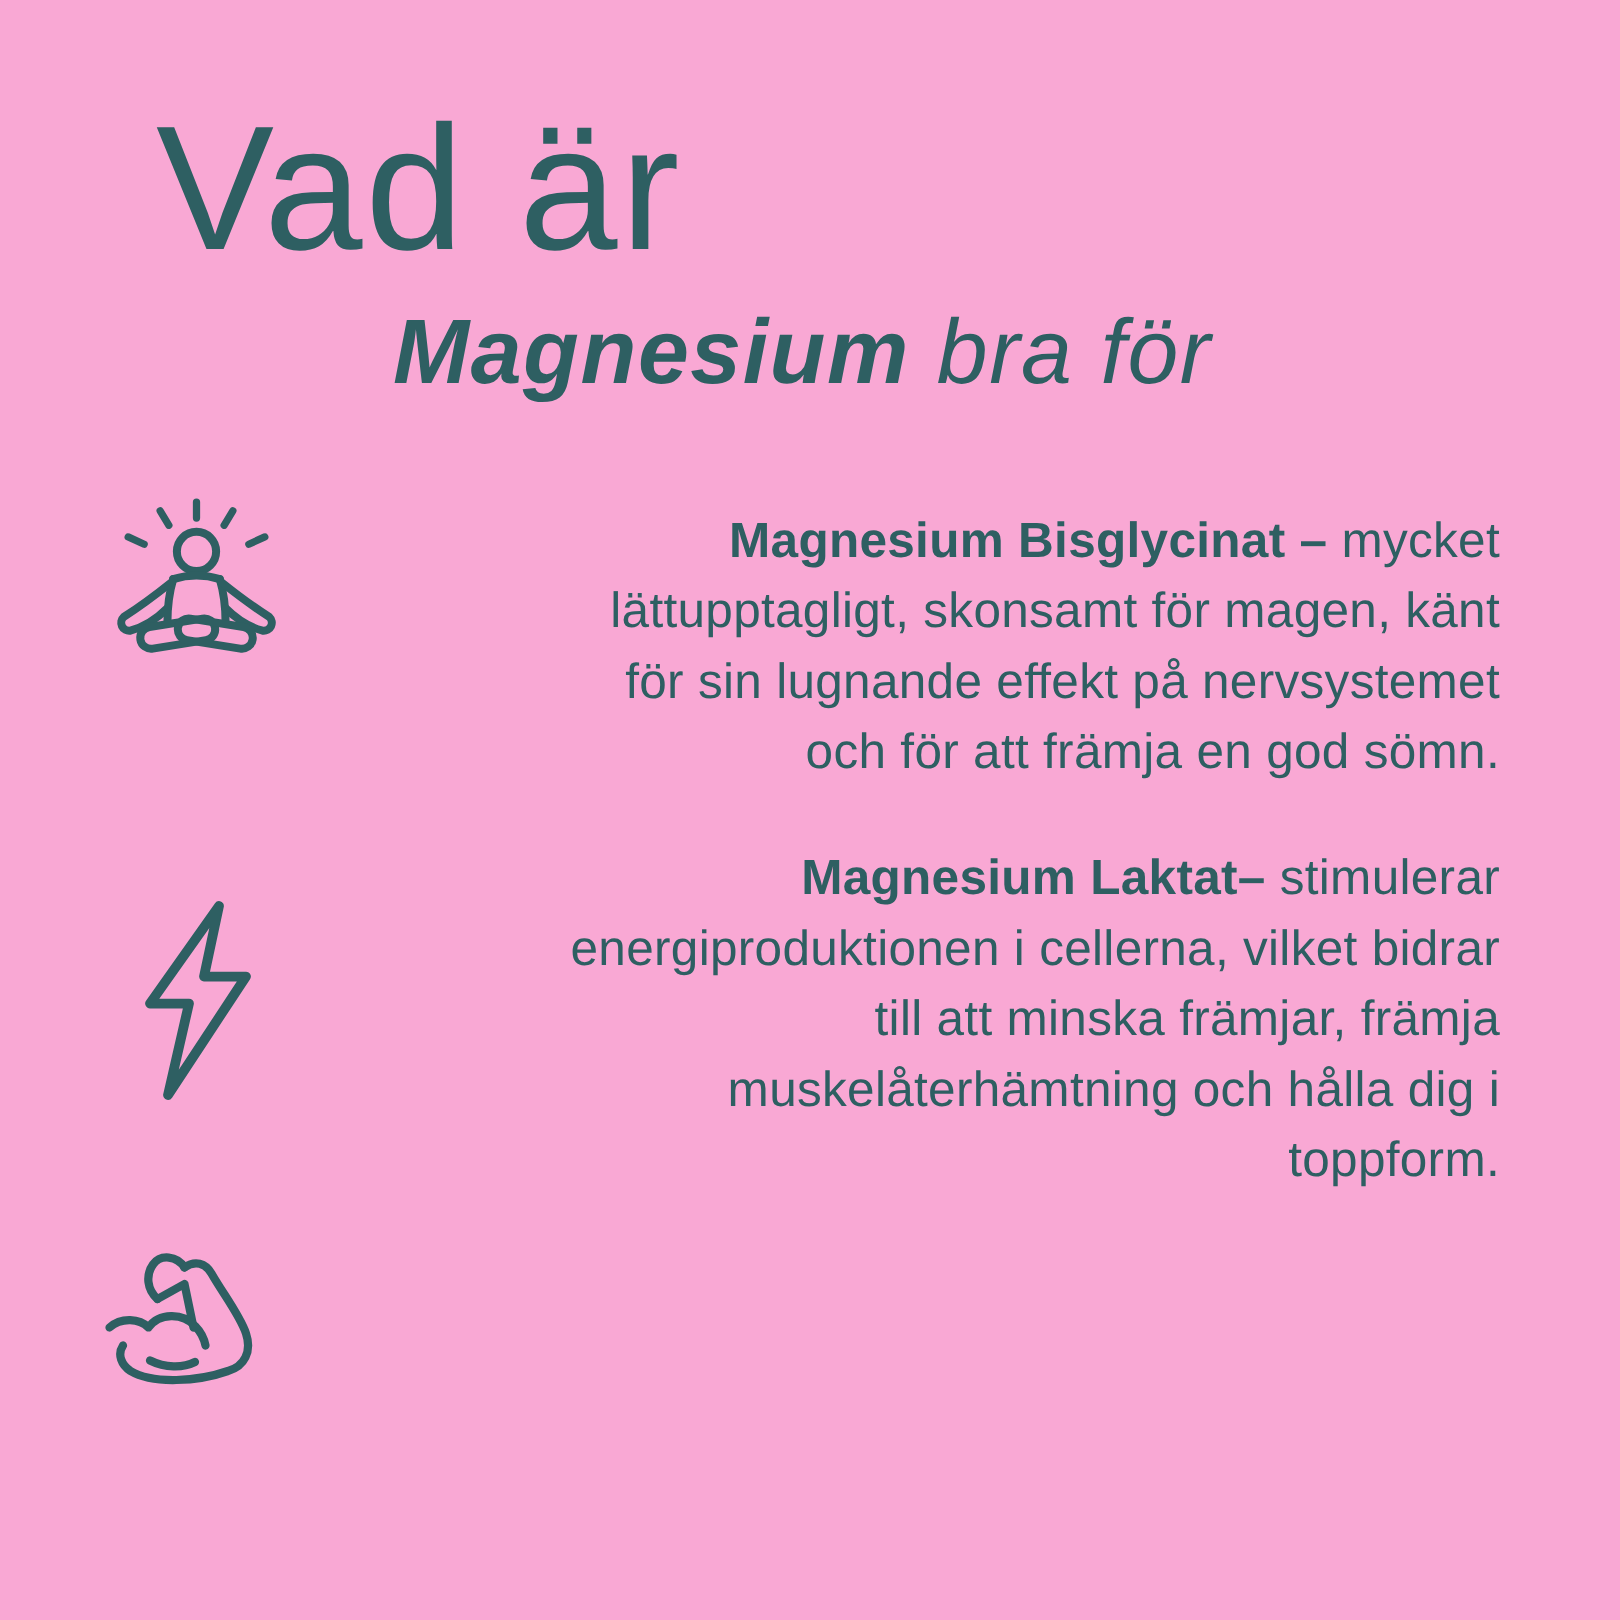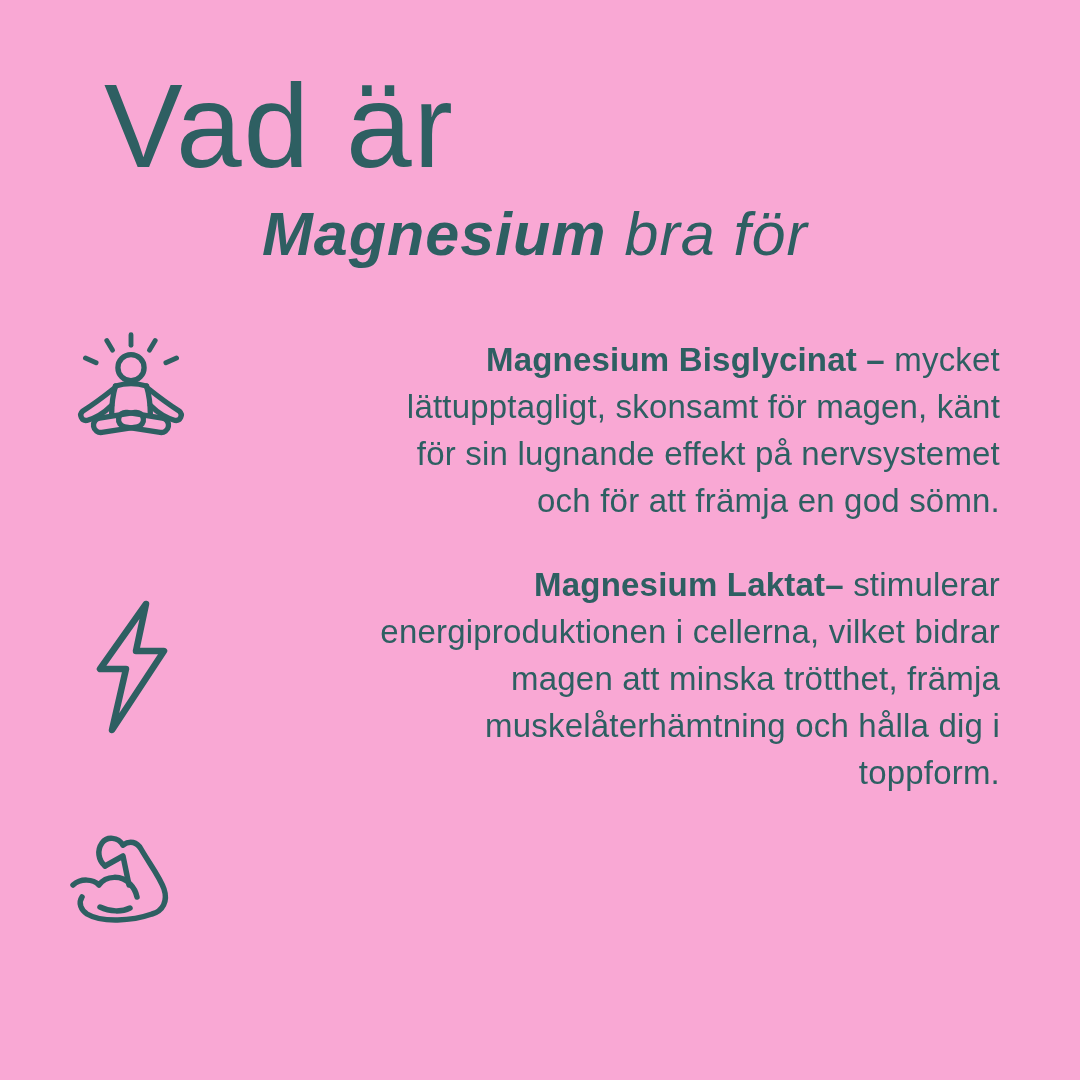--- a/index.html
+++ b/index.html
@@ -83,21 +83,21 @@
   <p class="section-text" style="top:324px"><span class="lead">Magnesium Bisglycinat –</span><span class="body-text"> mycket
 lättupptagligt, skonsamt för magen, känt
 för sin lugnande effekt på nervsystemet
 och för att främja en god sömn.</span></p>
 
   <svg id="icon-bolt" class="icon-svg" viewBox="0 0 78 136">
     <path stroke-width="6.5" d="M54,5 L8,70 L34,70 L20,131 L72,52 L44,52 Z"></path>
   </svg>
   <p class="section-text" style="top:549px"><span class="lead">Magnesium Laktat–</span><span class="body-text"> stimulerar
 energiproduktionen i cellerna, vilket bidrar
-magen att minska trötthet, främja
+till att minska främjar, främja
 muskelåterhämtning och hålla dig i
 toppform.</span></p>
 
   <svg id="icon-bicep" class="icon-svg" viewBox="0 0 120 120">
     <g stroke-width="5.5">
       <path d="M57,17 C52,9 41,8 36,15 C31,22 32,32 39,38"></path>
       <path d="M57,17 C64,12 71,14 75,21 C83,35 94,49 98,61 C102,73 97,83 86,86 C66,93 36,95 21,86 C15,82 12,75 16,69"></path>
       <path d="M39,38 L57,28 L63,57"></path>
       <path d="M7,57 C15,50 27,51 33,57 C40,47 56,47 64,56 C68,60 70,64 71,69"></path>
       <path d="M34,79 C44,84 56,84 64,80"></path>

